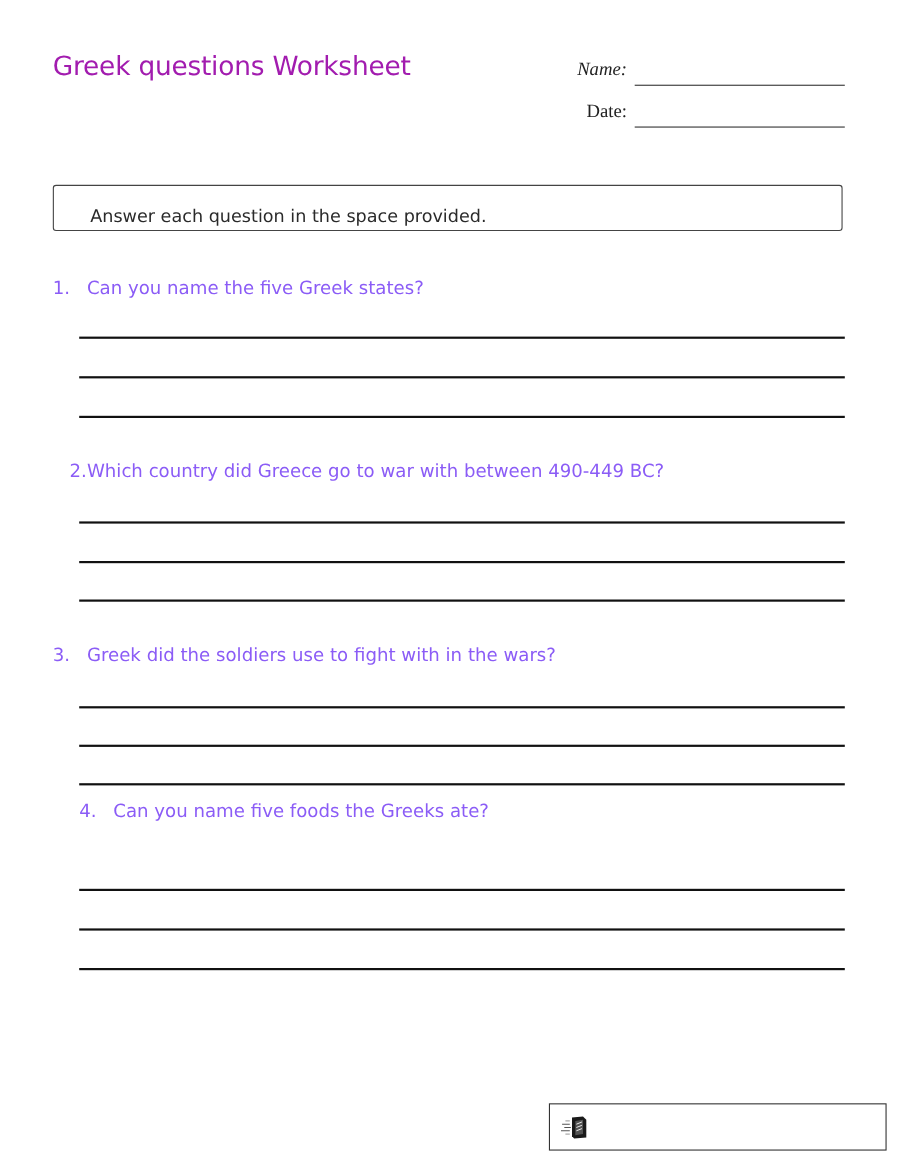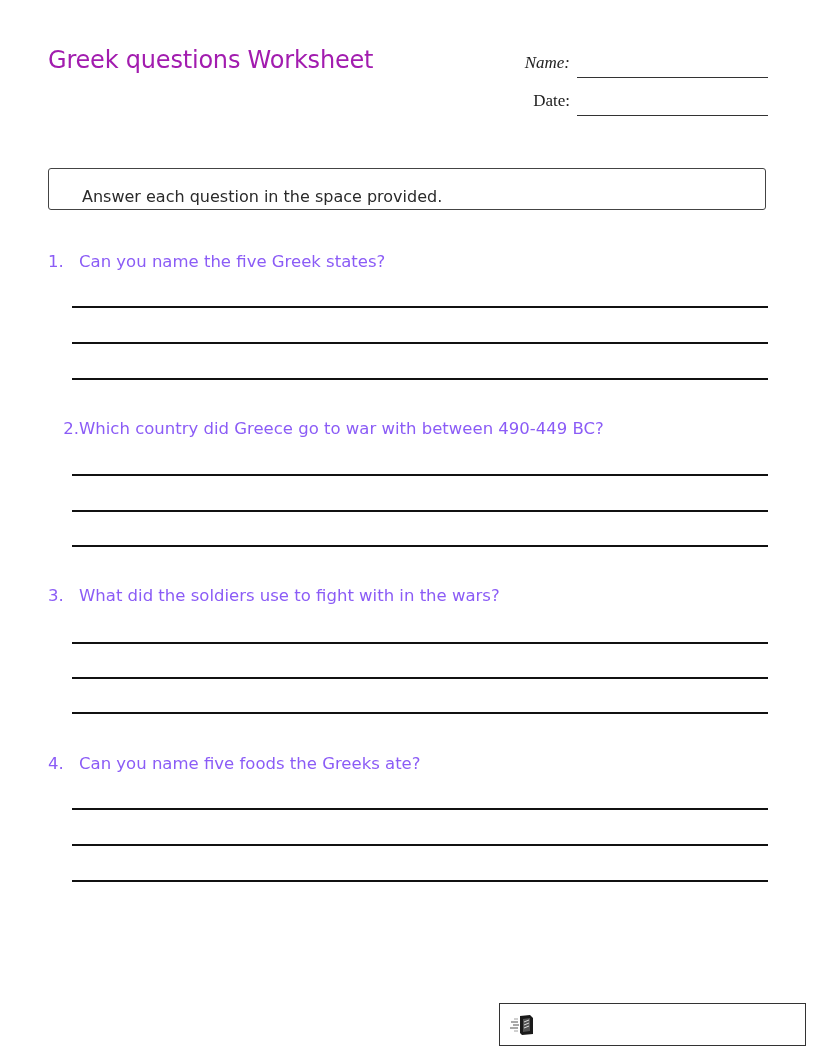--- a/index.html
+++ b/index.html
@@ -39,27 +39,27 @@
 <div class="answer-line" style="top:378px;"></div>
 
 <div class="question" style="top:419px;text-align:right;">
   <span class="num">2.</span><span>Which country did Greece go to war with between 490-449 BC?</span>
 </div>
 <div class="answer-line" style="top:474px;"></div>
 <div class="answer-line" style="top:510px;"></div>
 <div class="answer-line" style="top:545px;"></div>
 
 <div class="question" style="top:586px;">
-  <span class="num">3.</span><span>What did the soldiers use to fight with in the wars?</span>
+  <span class="num">3.</span><span>Greek did the soldiers use to fight with in the wars?</span>
 </div>
 <div class="answer-line" style="top:642px;"></div>
 <div class="answer-line" style="top:677px;"></div>
 <div class="answer-line" style="top:712px;"></div>
 
-<div class="question" style="top:754px;">
+<div class="question" style="top:728px;margin-left:24px;">
   <span class="num">4.</span><span>Can you name five foods the Greeks ate?</span>
 </div>
 <div class="answer-line" style="top:808px;"></div>
 <div class="answer-line" style="top:844px;"></div>
 <div class="answer-line" style="top:880px;"></div>
 
 <div class="footer">
   <span class="logo">
     <svg width="26" height="22" viewBox="0 0 26 22">
       <line x1="1" y1="8" x2="8" y2="8" stroke="#555" stroke-width="1"></line>

